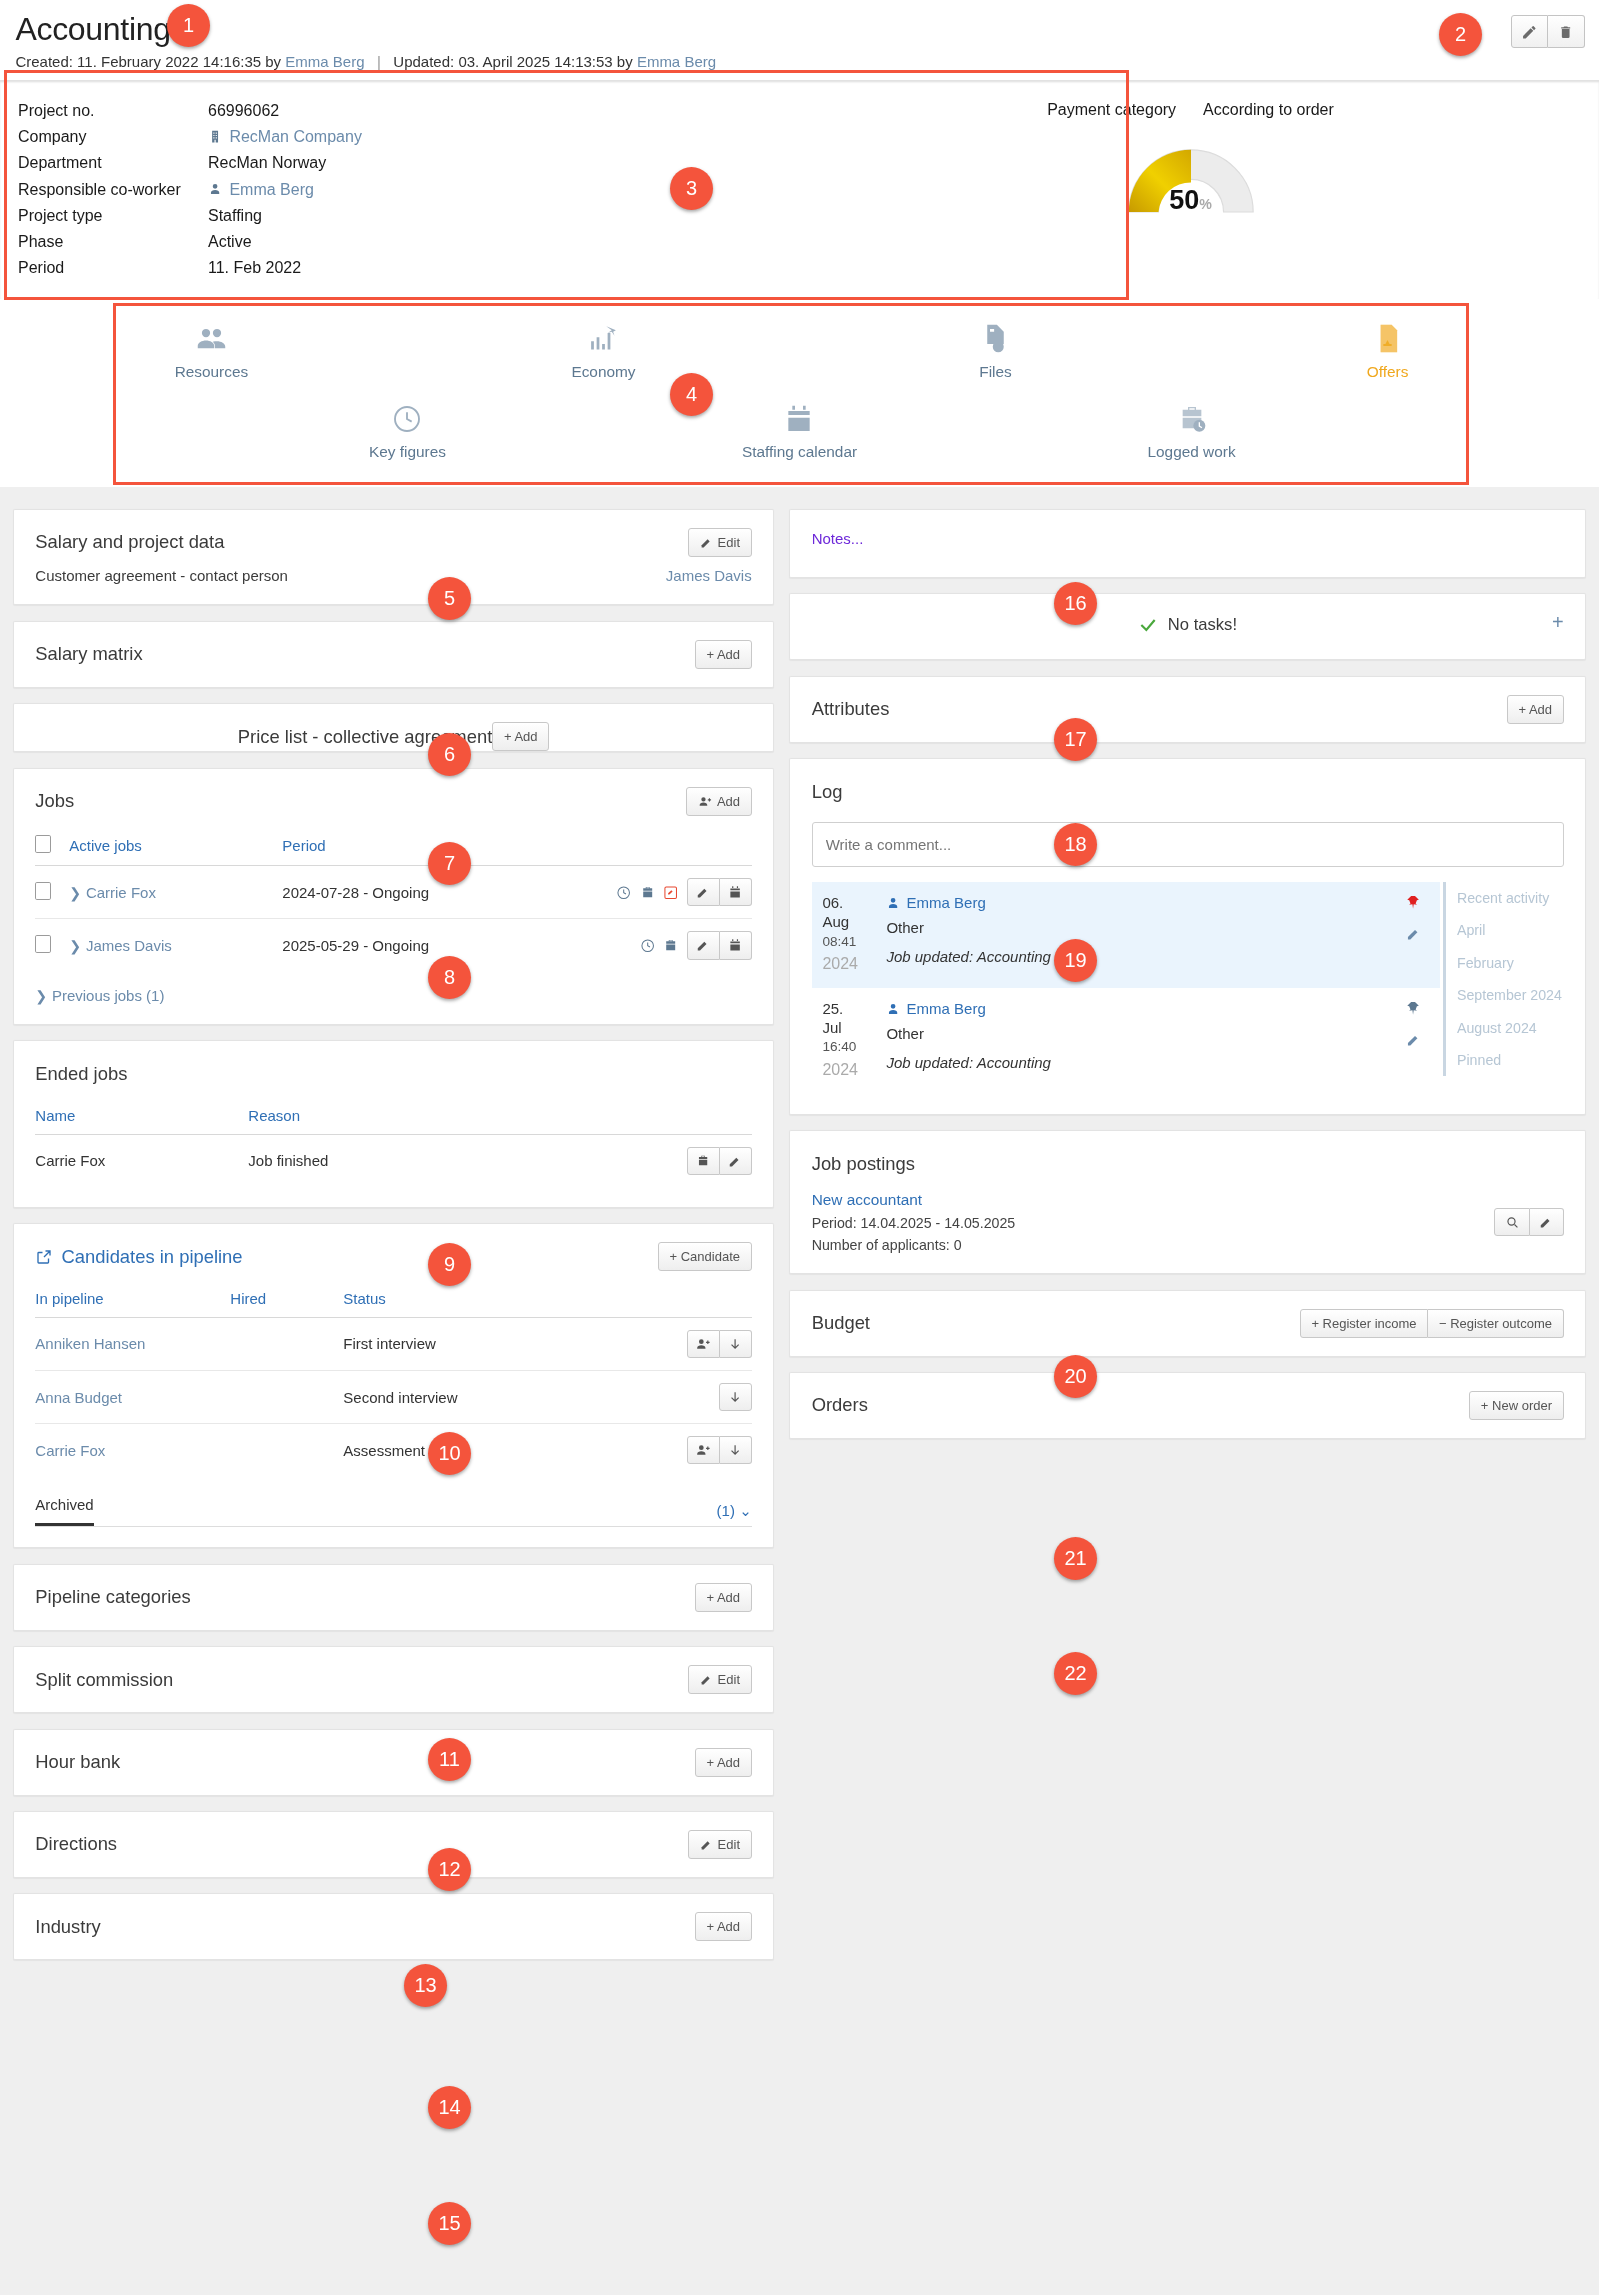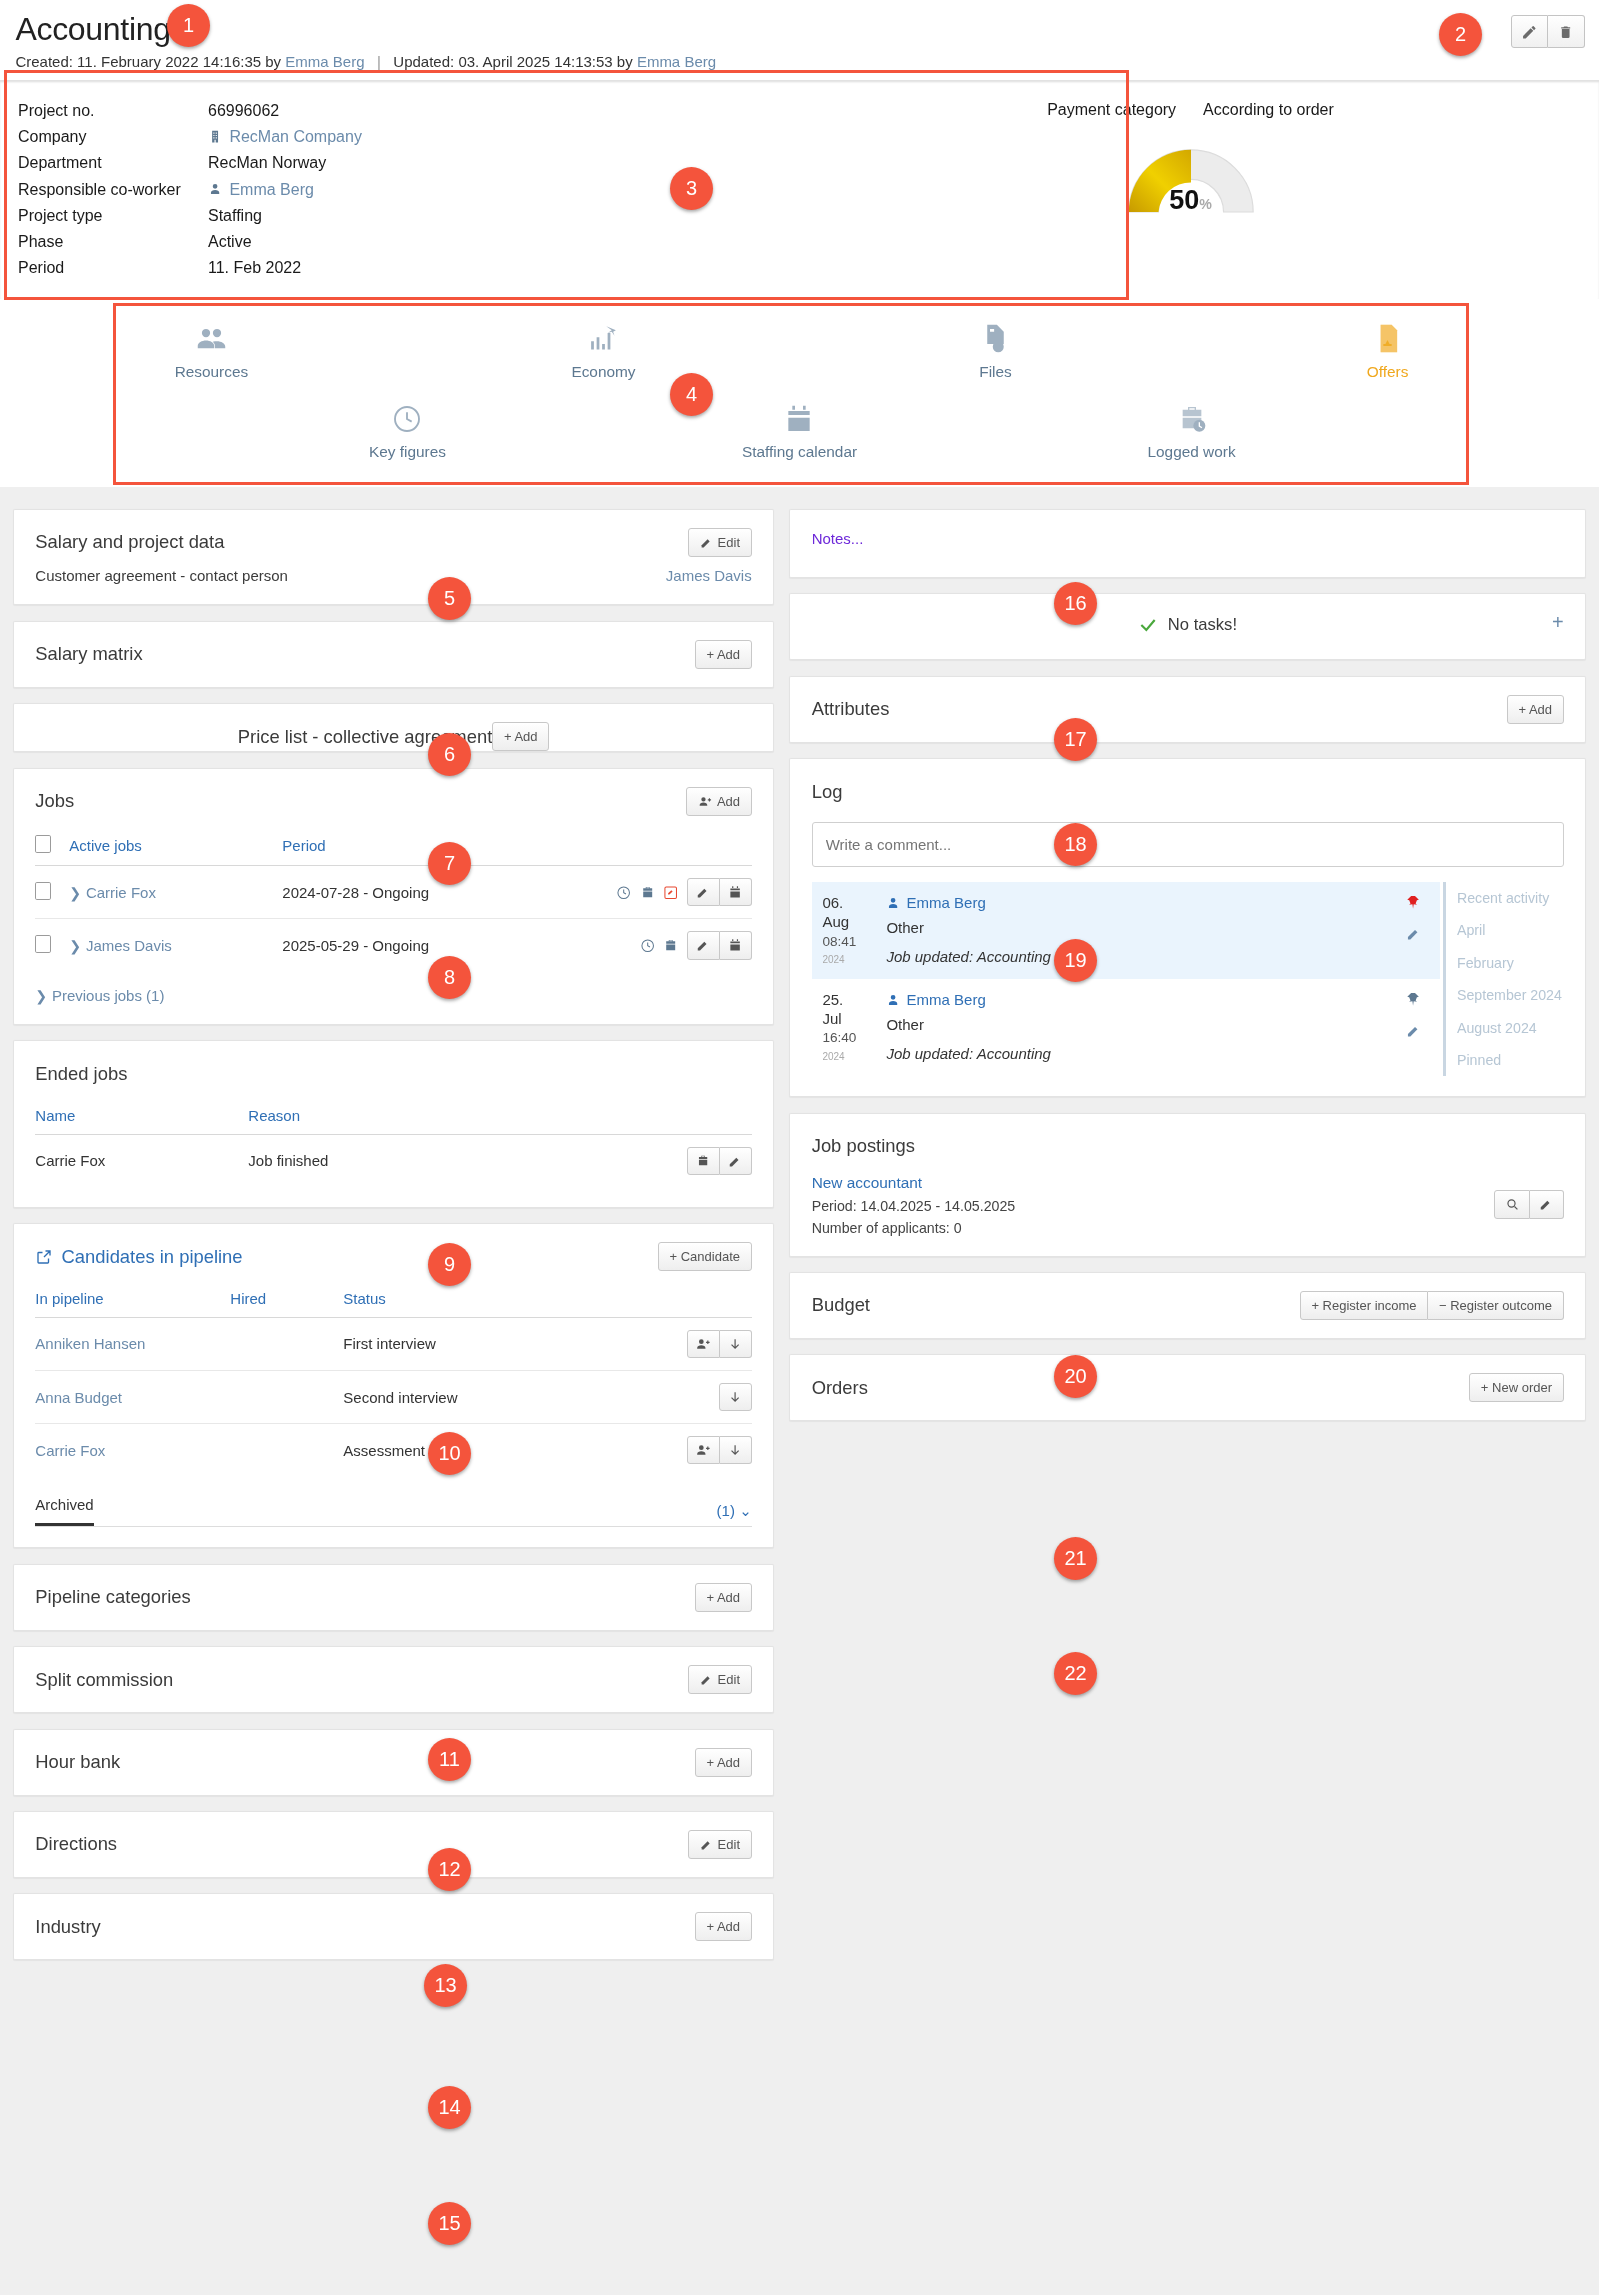--- a/index.html
+++ b/index.html
@@ -106,21 +106,21 @@
     padding:13px 13px; font-size:15px; color:#8d8d8d; font-family:"Liberation Sans", sans-serif;
   }
   .log-area { display:flex; gap:0; margin-top:15.4px; }
   .log-entries { flex:1; }
   .log-entry { display:flex; padding: 12px 10.7px; gap:13px; position:relative; }
   .log-entry.pinned { background:#eaf4fd; }
   .log-date { width:51px; text-align:left; }
   .log-date .d1 { font-size:15px; color:#333; line-height:1.25;}
   .log-date .d2 { font-size:15px; color:#333; line-height:1.25;}
   .log-date .d3 { font-size:13.6px; color:#555; line-height:1.5;}
-  .log-date .d4 { font-size:10px; color:#aaa; line-height:1.5;}
+  .log-date .d4 { font-size:16px; color:#aaa; line-height:1.5;}
   .log-main { flex:1; }
   .log-user { font-size:15px; color:#2f6fb5; display:flex; align-items:center; gap:6px;}
   .log-type { font-size:15px; color:#333; margin-top:8.3px;}
   .log-txt { font-size:15px; color:#333; font-style:italic; margin-top:12px;}
   .log-acts { display:flex; flex-direction:column; align-items:center; gap:15.4px; width:30px;}
   .log-side { width:124px; padding-left:3.6px; }
   .side-item { font-size:14.2px; color:#b6c6d4; border-left:3.6px solid #c9d6e2; padding: 7.1px 0 7.1px 10.7px; line-height:1.28;}
 
   .jp-title { font-size:15.4px; color:#2f6fb5; }
   .jp-line { font-size:14.2px; color:#444; margin-top:6px;}
@@ -774,21 +774,21 @@
   <div class="badge-num" style="left:670px; top:167px;">3</div>
   <div class="badge-num" style="left:670px; top:373px;">4</div>
   <div class="badge-num" style="left:428px; top:577px;">5</div>
   <div class="badge-num" style="left:428px; top:733px;">6</div>
   <div class="badge-num" style="left:428px; top:842px;">7</div>
   <div class="badge-num" style="left:428px; top:956px;">8</div>
   <div class="badge-num" style="left:428px; top:1243px;">9</div>
   <div class="badge-num" style="left:428px; top:1432px;">10</div>
   <div class="badge-num" style="left:428px; top:1738px;">11</div>
   <div class="badge-num" style="left:428px; top:1848px;">12</div>
-  <div class="badge-num" style="left:424px; top:1964px;">13</div>
+  <div class="badge-num" style="left:404px; top:1964px;">13</div>
   <div class="badge-num" style="left:428px; top:2086px;">14</div>
   <div class="badge-num" style="left:428px; top:2202px;">15</div>
   <div class="badge-num" style="left:1054px; top:582px;">16</div>
   <div class="badge-num" style="left:1054px; top:718px;">17</div>
   <div class="badge-num" style="left:1054px; top:823px;">18</div>
   <div class="badge-num" style="left:1054px; top:939px;">19</div>
   <div class="badge-num" style="left:1054px; top:1355px;">20</div>
   <div class="badge-num" style="left:1054px; top:1537px;">21</div>
   <div class="badge-num" style="left:1054px; top:1652px;">22</div>
 

